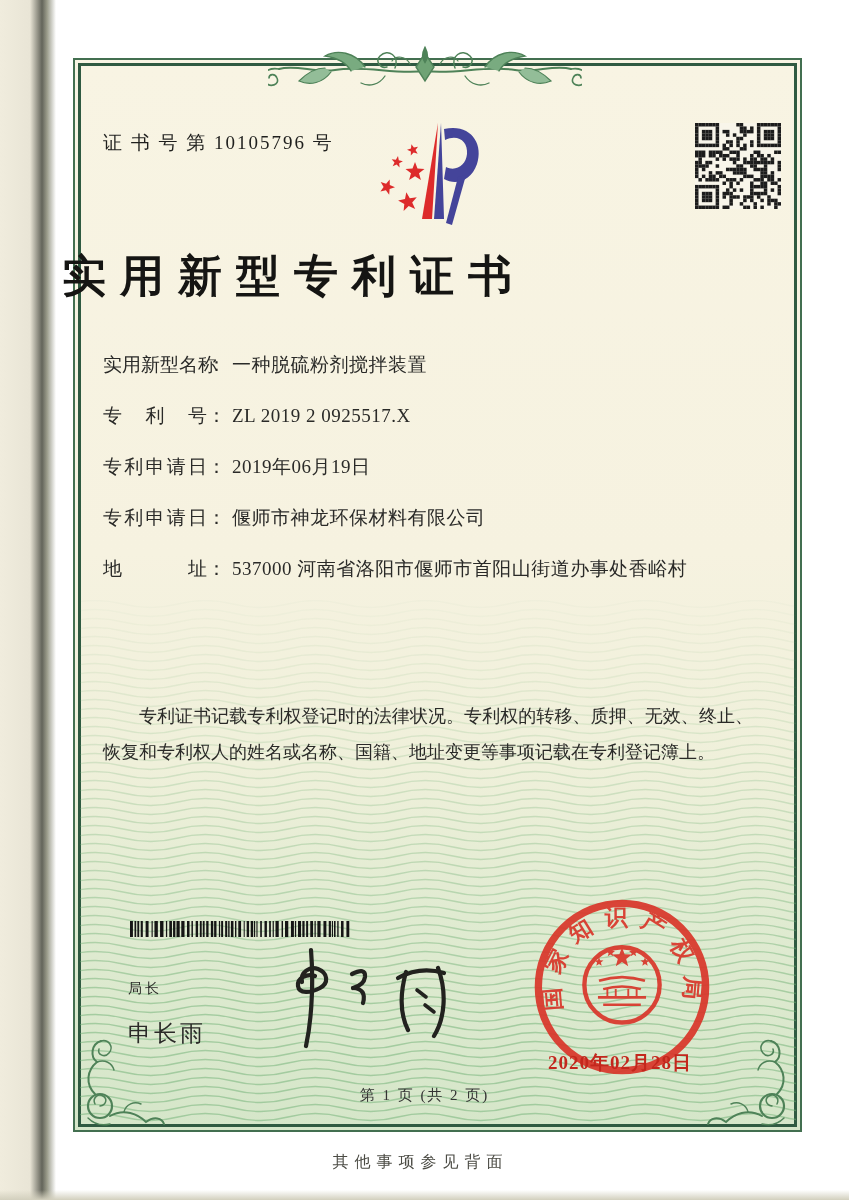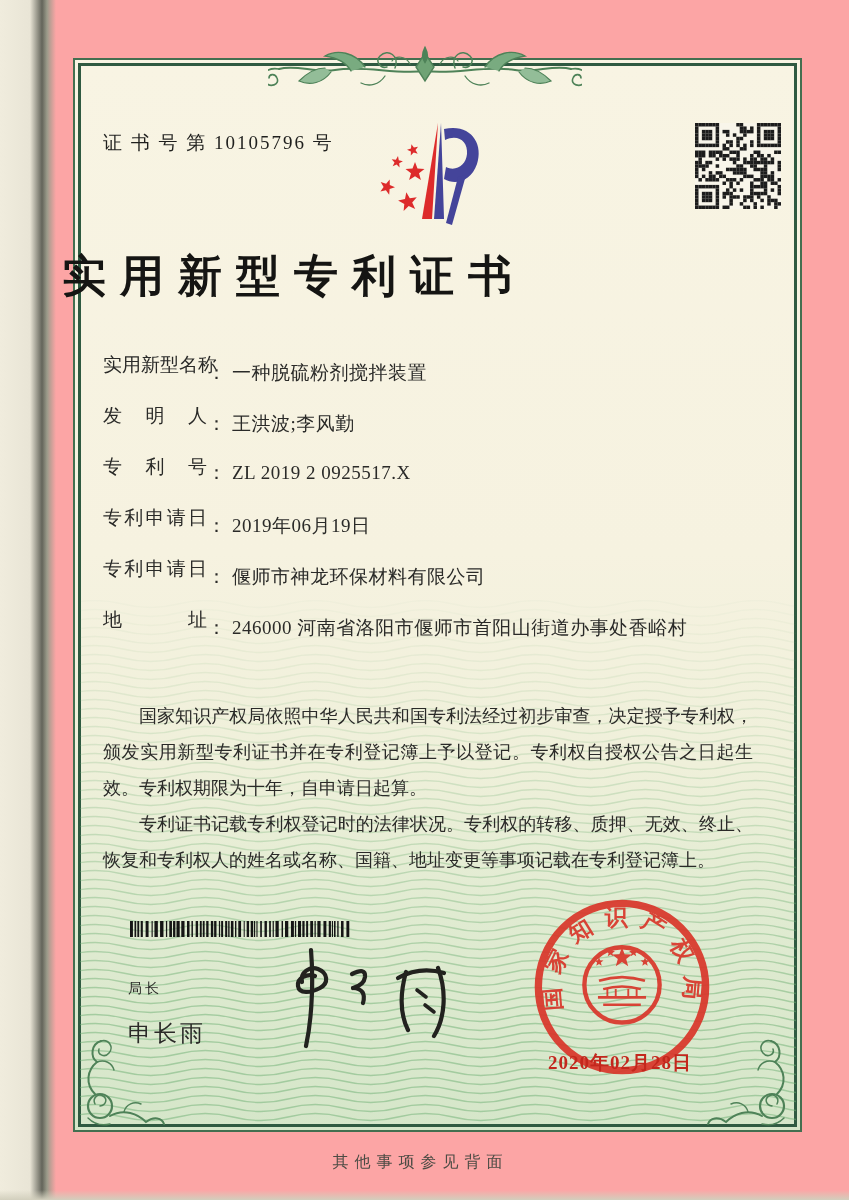--- a/index.html
+++ b/index.html
@@ -1,18 +1,18 @@
 <!DOCTYPE html>
 <html><head>
 <meta charset="utf-8">
 <style>
   html,body{margin:0;padding:0;background:#e7e4d6;}
   .page{
     position:relative;width:849px;height:1200px;margin:0 auto;
-    background:#fca5a5;overflow:hidden;
+    background:#ffffff;overflow:hidden;
     font-family:"Liberation Serif", serif;color:#2a2a28;
   }
   .edge-left{position:absolute;left:0;top:0;bottom:0;width:56px;
     background:linear-gradient(90deg,#f0ecdd 0px,#e9e5d6 30px,#63645a 42px,#9a9b8a 47px,rgba(248,245,233,0) 56px);}
   .edge-bottom{position:absolute;left:0;right:0;bottom:0;height:10px;
     background:linear-gradient(0deg,#d2cfbd 0px,rgba(248,245,233,0) 10px);}
   .frame-outer{
     position:absolute;left:73px;top:58px;width:729px;height:1074px;
     border:2px solid #436f50;
     background:linear-gradient(180deg,#f8f4e3 0%,#f6f2e0 46%,#eff0da 66%,#e0ebd1 80%,#d5e6c9 100%);
@@ -22,21 +22,21 @@
   .waves{position:absolute;left:80px;top:600px;width:716px;height:526px;}
   .abs{position:absolute;}
   .cert-number{left:103px;top:130px;font-size:19px;letter-spacing:2px;color:#1f1f1d;}
   .cert-title{left:0;top:247px;width:849px;text-align:left;font-size:44px;font-weight:bold;
     letter-spacing:14px;padding-left:14px;box-sizing:border-box;color:#151513;margin-left:48px;}
   .fields{left:103px;top:352px;width:660px;font-size:19px;}
   .field-row{height:51px;white-space:nowrap;}
   .field-label{display:inline-block;width:104px;text-align:justify;text-align-last:justify;vertical-align:top;}
   .field-label-2{display:inline-block;margin-left:104px;vertical-align:top;}
   .field-colon{display:inline-block;}
-  .field-value{display:inline-block;margin-left:6px;letter-spacing:0.5px;margin-top:8px;}
+  .field-value{display:inline-block;margin-left:6px;letter-spacing:0.5px;}
   .paragraphs{left:103px;top:698px;width:650px;font-size:18px;line-height:36px;text-align:justify;}
   .paragraphs p{margin:0;text-indent:2em;}
   .signer-title{left:128px;top:980px;font-size:14px;letter-spacing:3px;}
   .signer-name{left:128px;top:1018px;font-size:23px;letter-spacing:3px;}
   .signature-svg{left:250px;top:942px;}
   .seal-svg{left:530px;top:895px;}
   .seal-date{left:528px;top:1050px;width:184px;text-align:center;font-size:19px;
     color:#c3271d;letter-spacing:1px;font-weight:bold;}
   .page-indicator{left:0;top:1086px;width:849px;text-align:center;font-size:15px;letter-spacing:2px;color:#333;}
   .footer-note{left:0;top:1152px;width:841px;text-align:center;font-size:16px;letter-spacing:6px;color:#4b4b44;}
@@ -485,29 +485,27 @@
       <rect x="65.36" y="82.56" width="3.49" height="3.49" fill="#1c1c1c"></rect>
       <rect x="79.12" y="82.56" width="3.49" height="3.49" fill="#1c1c1c"></rect>
     </svg>
 
   <div class="abs cert-number">证 书 号 第 10105796 号</div>
 
   <div class="abs cert-title">实用新型专利证书</div>
 
   <div class="abs fields">
       <div class="field-row"><span class="field-label">实用新型名称</span><span class="field-colon">：</span><span class="field-value">一种脱硫粉剂搅拌装置</span></div>
-      <div class="field-row"><span class="field-label">发明人</span><span class="field-colon">：</span><span class="field-value">王洪波;李风勤</span></div>
       <div class="field-row"><span class="field-label">专利号</span><span class="field-colon">：</span><span class="field-value">ZL 2019 2 0925517.X</span></div>
       <div class="field-row"><span class="field-label">专利申请日</span><span class="field-colon">：</span><span class="field-value">2019年06月19日</span></div>
       <div class="field-row"><span class="field-label">专利申请日</span><span class="field-colon">：</span><span class="field-value">偃师市神龙环保材料有限公司</span></div>
-      <div class="field-row"><span class="field-label">地址</span><span class="field-colon">：</span><span class="field-value">246000 河南省洛阳市偃师市首阳山街道办事处香峪村</span></div>
+      <div class="field-row"><span class="field-label">地址</span><span class="field-colon">：</span><span class="field-value">537000 河南省洛阳市偃师市首阳山街道办事处香峪村</span></div>
     </div>
 
   <div class="abs paragraphs">
-      <p>国家知识产权局依照中华人民共和国专利法经过初步审查，决定授予专利权，颁发实用新型专利证书并在专利登记簿上予以登记。专利权自授权公告之日起生效。专利权期限为十年，自申请日起算。</p>
       <p>专利证书记载专利权登记时的法律状况。专利权的转移、质押、无效、终止、恢复和专利权人的姓名或名称、国籍、地址变更等事项记载在专利登记簿上。</p>
     </div>
 
   <svg id="barcode" class="abs barcode-svg" width="224" height="16" viewBox="0 0 224 16">
       <rect x="0.00" y="0" width="2.93" height="16" fill="#151515"></rect>
       <rect x="4.51" y="0" width="1.68" height="16" fill="#151515"></rect>
       <rect x="7.35" y="0" width="1.84" height="16" fill="#151515"></rect>
       <rect x="10.70" y="0" width="2.13" height="16" fill="#151515"></rect>
       <rect x="15.63" y="0" width="2.93" height="16" fill="#151515"></rect>
       <rect x="21.56" y="0" width="1.14" height="16" fill="#151515"></rect>
@@ -601,16 +599,17 @@
         <path d="M70,90 Q 88,85 106,90" fill="none" stroke-width="2.4"></path>
         <path d="M65,98 H 111" fill="none" stroke-width="2.6"></path>
         <path d="M70,105 H 106" fill="none" stroke-width="2.4"></path>
         <path d="M74,90 V 98 M 82,90 V 98 M 94,90 V 98 M 102,90 V 98" fill="none" stroke-width="1.8"></path>
       </g>
     </g>
   </svg>
 
   <div class="abs seal-date">2020年02月28日</div>
 
+  <div class="abs page-indicator">第 1 页 (共 2 页)</div>
 
   <div class="abs footer-note">其他事项参见背面</div>
 
 </div>
 
 </body></html>

